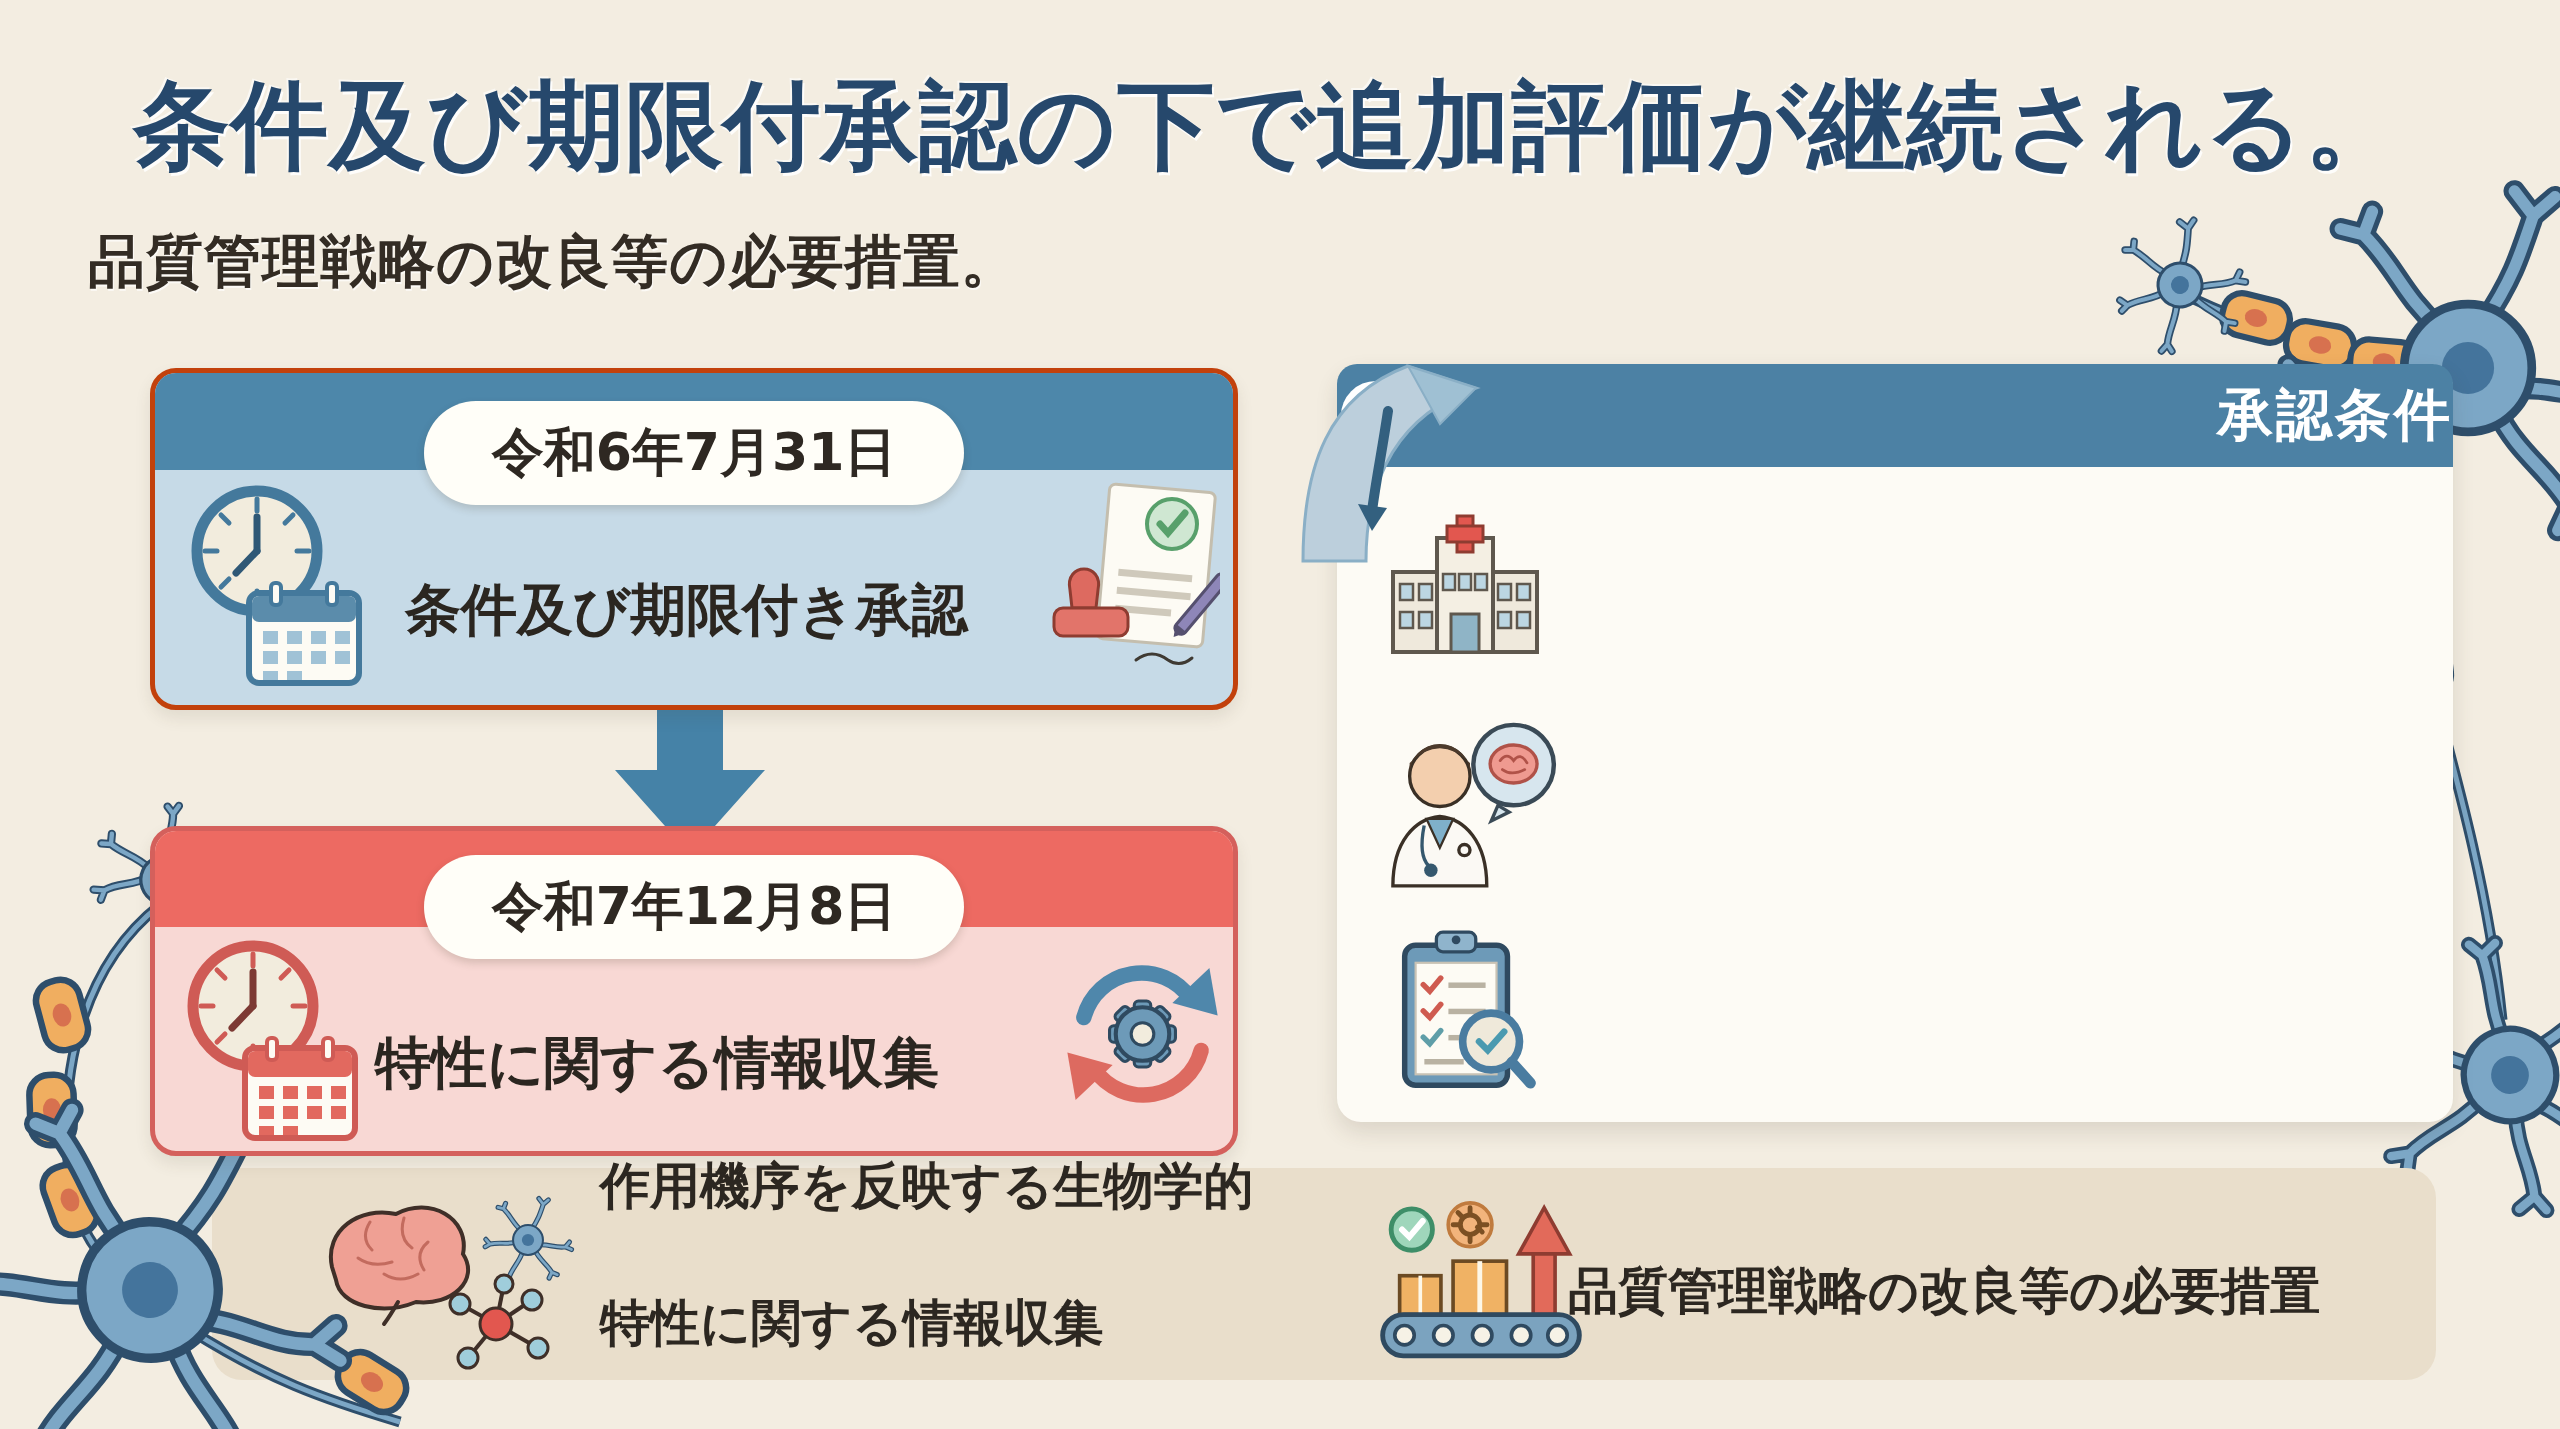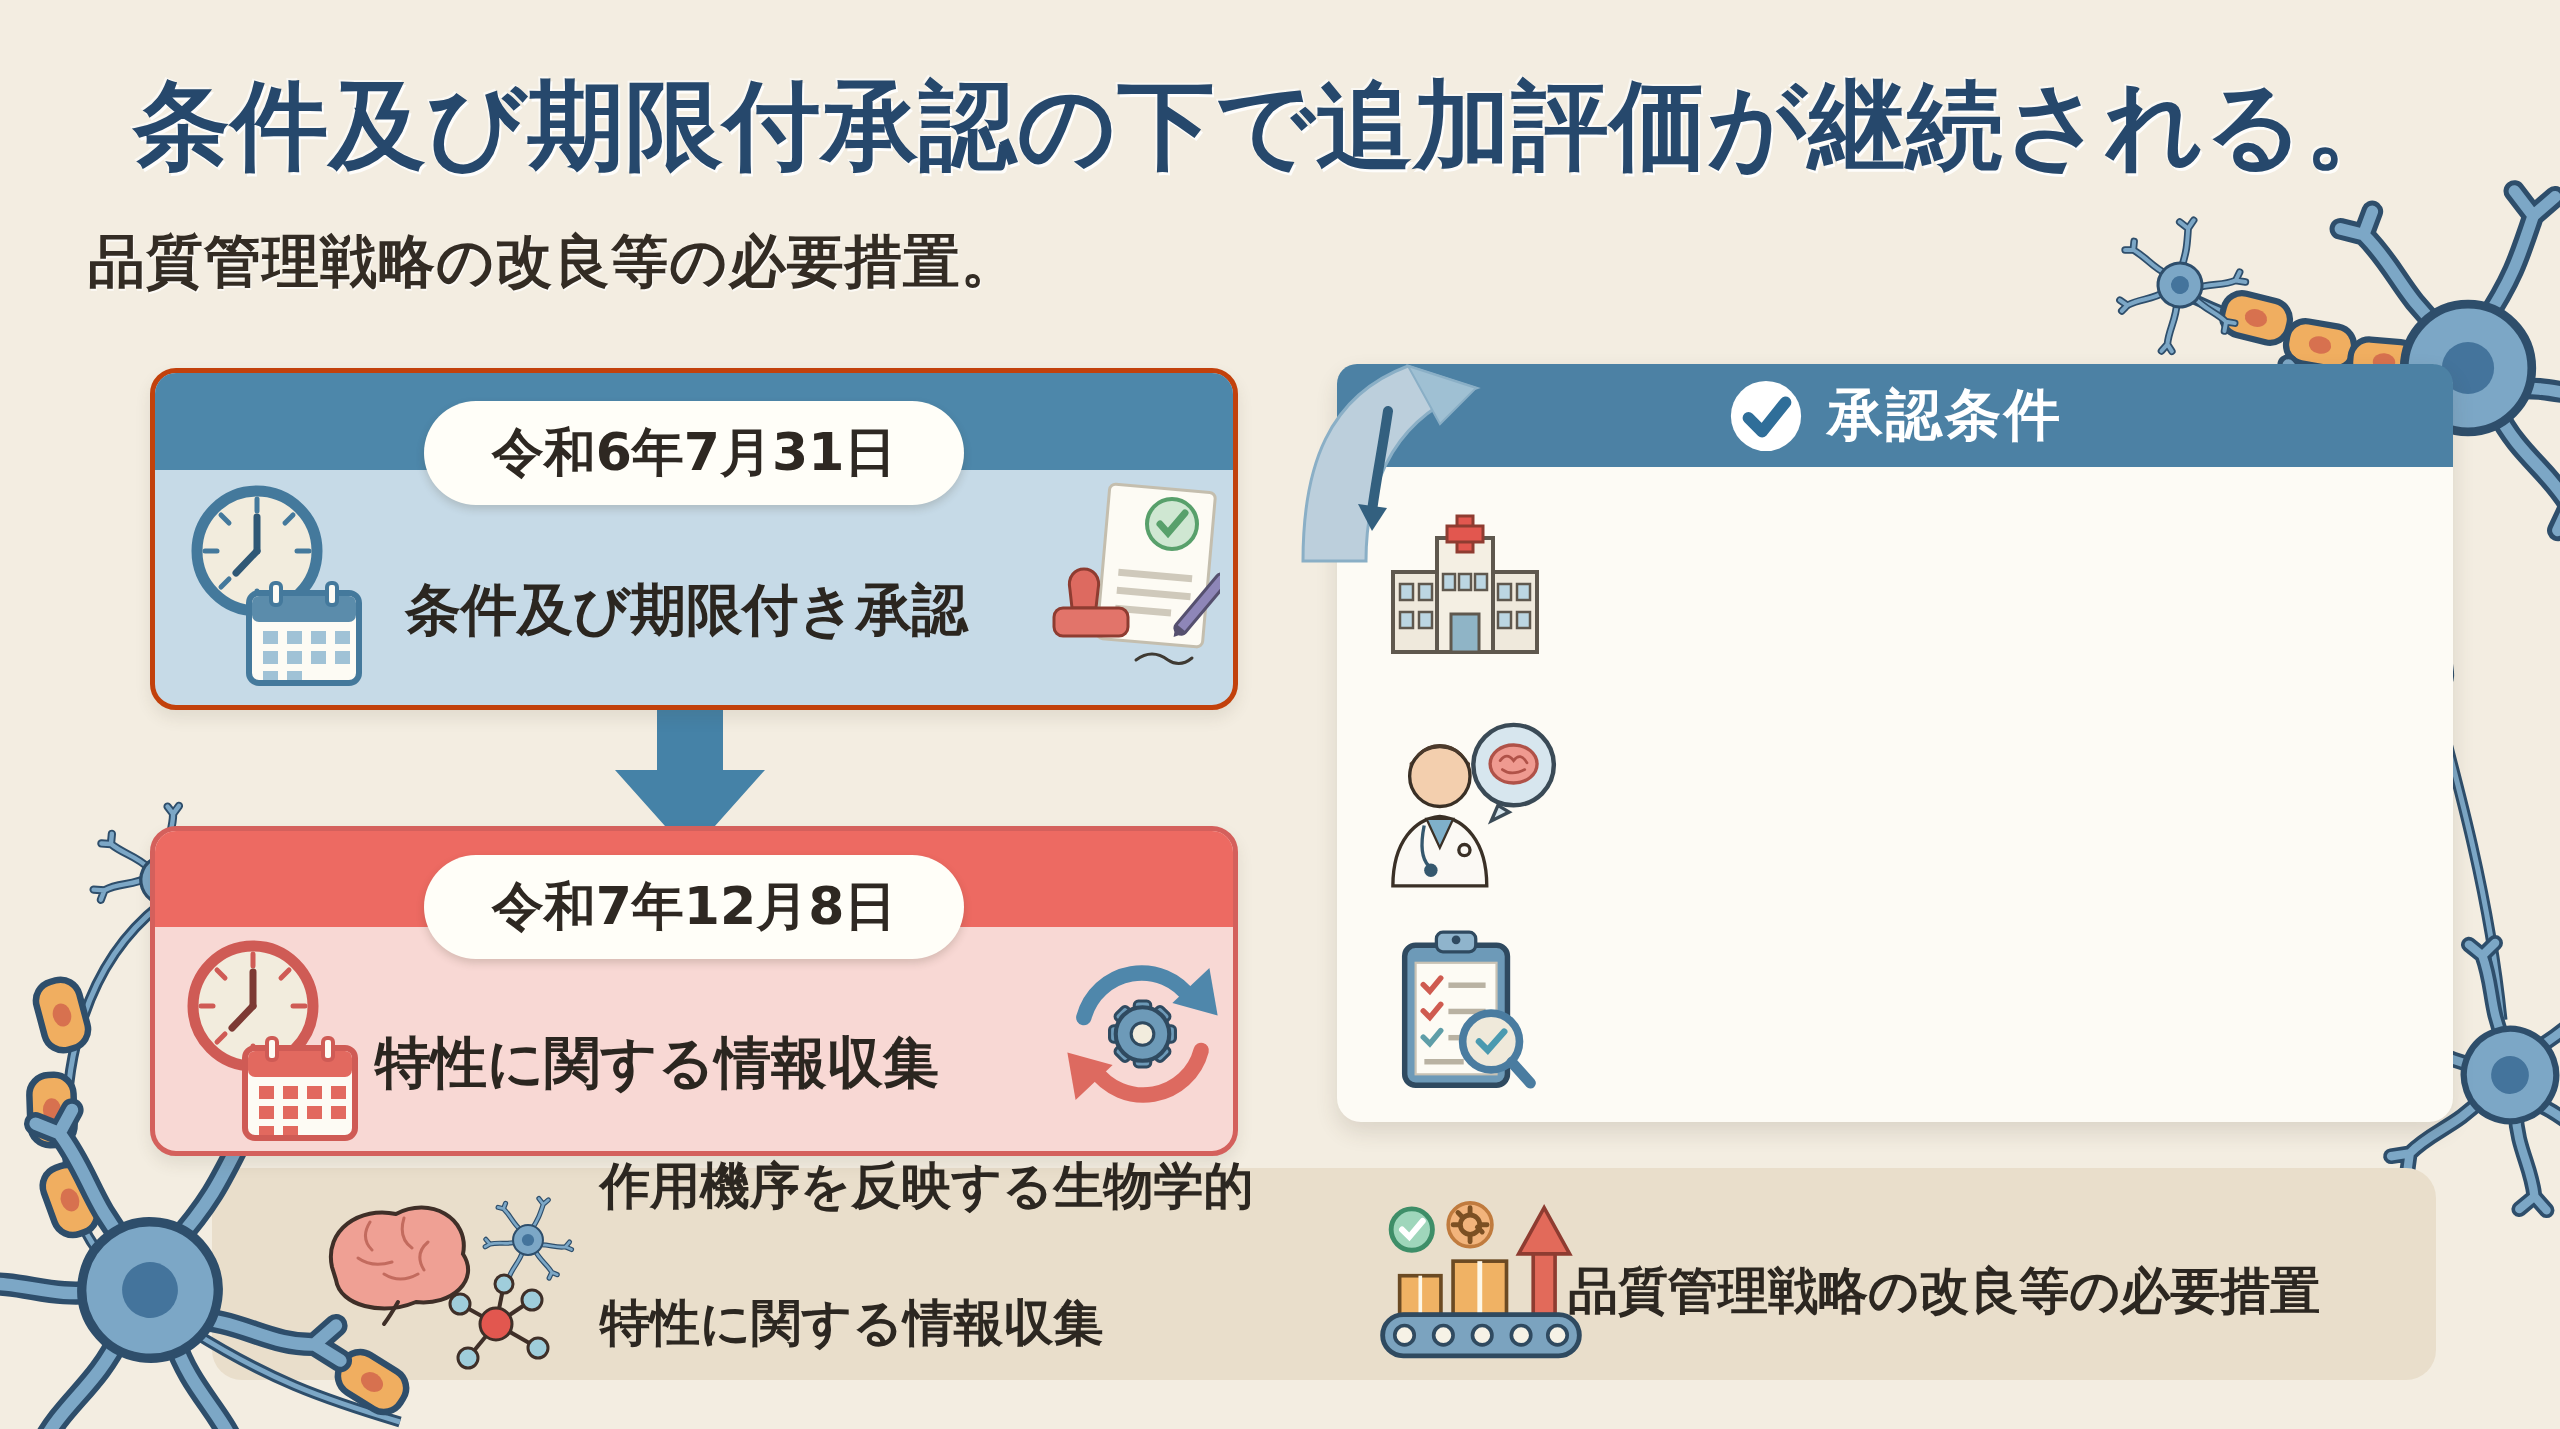--- a/index.html
+++ b/index.html
@@ -47,21 +47,21 @@
 
   .flow-arrow{left:600px;top:698px;z-index:3;}
 
   
   .cond-card{
     left:1337px;top:364px;width:1116px;height:758px;border-radius:24px;
     background:#fdfbf5;z-index:4;box-shadow:0 10px 22px rgba(70,60,40,.14);
   }
   .cond-header{
     position:absolute;left:0;top:0;right:0;height:103px;background:#4c81a4;
-    border-radius:20px 20px 0 0;display:flex;align-items:center;justify-content:center;gap:22px;
+    border-radius:20px 20px 0 0;display:flex;align-items:center;justify-content:space-between;gap:22px;
   }
   .cond-header-title{font-size:56px;font-weight:800;color:#ffffff;letter-spacing:3px;white-space:nowrap;}
   .ribbon{left:1288px;top:326px;z-index:6;}
 
   
   .footer-band{
     left:212px;top:1168px;width:2224px;height:212px;border-radius:30px;
     background:#e9decb;z-index:2;
   }
   .foot-line{position:absolute;font-size:50px;font-weight:700;color:#2c2721;white-space:nowrap;z-index:2;}

